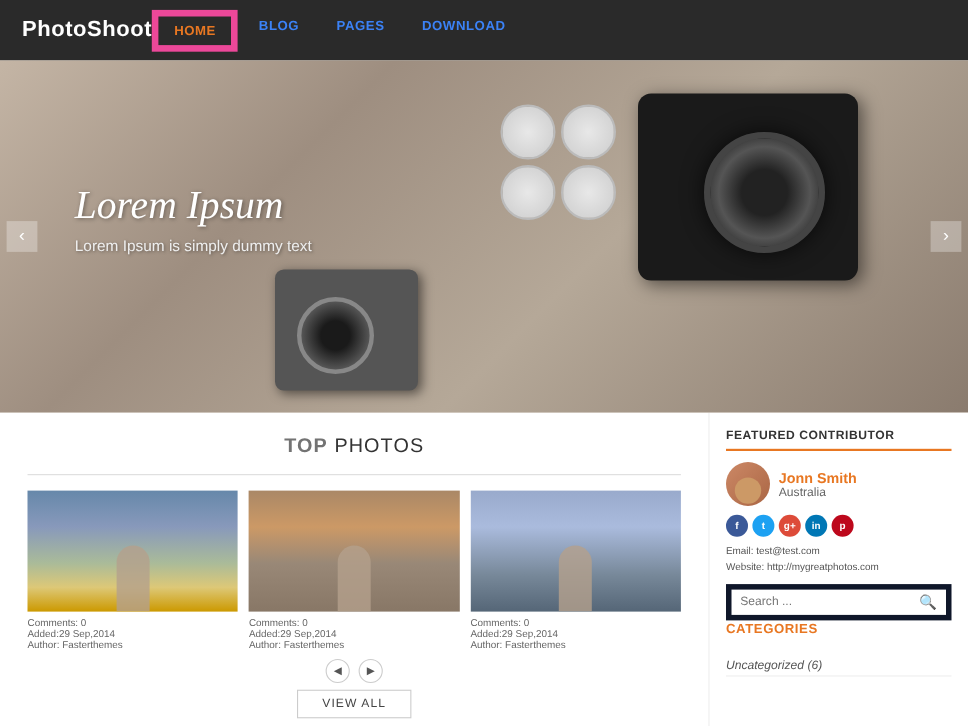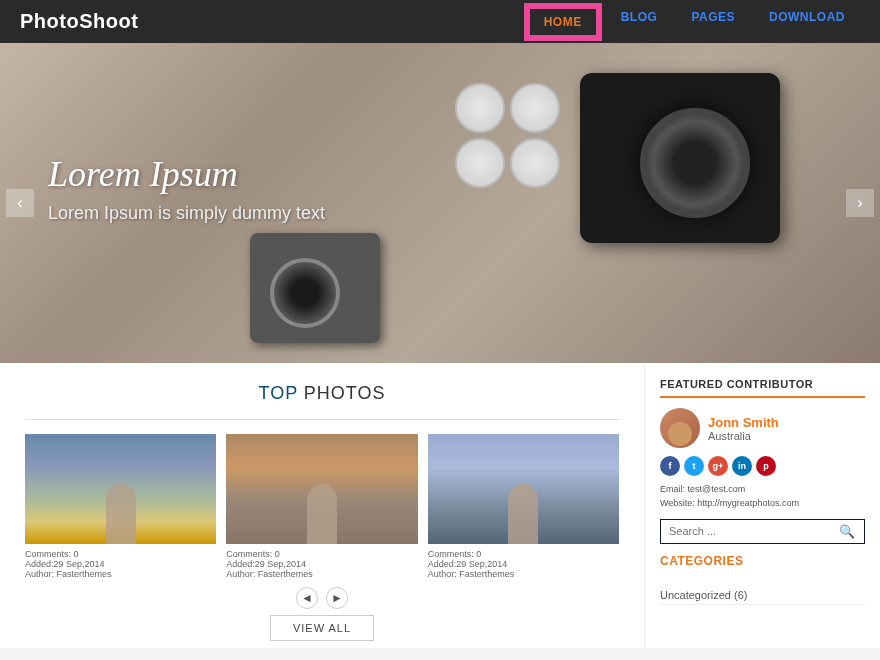--- a/index.html
+++ b/index.html
@@ -3,23 +3,23 @@
   <meta charset="utf-8">
   <style>
     * { margin: 0; padding: 0; box-sizing: border-box; }
     body { font-family: Arial, sans-serif; background: #f5f5f5; width: 880px; height: 660px; overflow: hidden; }
 
     
     .header {
       background: #2a2a2a;
       display: flex;
       align-items: center;
-      justify-content: space-between;
+      justify-content: flex-start;
       padding: 0 20px;
-      height: 43px;
+      height: 55px;
     }
     .logo {
       color: #fff;
       font-size: 20px;
       font-weight: bold;
       letter-spacing: 0.5px;
     }
     .nav {
       display: flex;
       gap: 4px;
@@ -104,33 +104,33 @@
       left: 270px;
       bottom: 35px;
       width: 70px;
       height: 70px;
       border-radius: 50%;
       background: radial-gradient(circle, #1a1a1a 30%, #555 70%);
       border: 4px solid #888;
     }
     .hero-text {
       position: absolute;
-      left: 48px;
+      left: 68px;
       top: 110px;
     }
     .hero-title {
       font-size: 36px;
       color: #fff;
       font-weight: normal;
       text-shadow: 1px 1px 4px rgba(0,0,0,0.4);
       font-style: italic;
       font-family: Georgia, serif;
     }
     .hero-subtitle {
-      font-size: 18px;
+      font-size: 14px;
       color: #eee;
       margin-top: 8px;
       text-shadow: 1px 1px 3px rgba(0,0,0,0.4);
     }
     .slider-arrow {
       position: absolute;
       top: 50%;
       transform: translateY(-50%);
       width: 28px;
       height: 28px;
@@ -166,22 +166,22 @@
 
     
     .section-title {
       text-align: center;
       margin-bottom: 15px;
       font-size: 18px;
       font-weight: normal;
       letter-spacing: 1px;
     }
     .section-title .top {
-      color: #0c4a6e;
-      font-weight: normal;
+      color: #737373;
+      font-weight: bold;
     }
     .section-title .photos {
       color: #333;
     }
     .section-divider {
       border: none;
       border-top: 1px solid #ddd;
       margin-bottom: 14px;
     }
     .photo-grid {
@@ -331,23 +331,22 @@
     .si-pi { background: #bd081c; }
     .contributor-info {
       font-size: 9px;
       color: #555;
       margin-bottom: 8px;
       line-height: 1.6;
     }
     .search-box {
       display: flex;
       align-items: center;
-      border: 1px solid #0f172a;
+      border: 5px solid #0f172a;
       padding: 4px 8px;
-      margin-bottom: 10px;
     }
     .search-input {
       border: none;
       outline: none;
       font-size: 11px;
       flex: 1;
       color: #999;
     }
     .search-icon-svg {
       color: #999;
@@ -359,20 +358,21 @@
       color: #e87722;
       text-transform: uppercase;
       letter-spacing: 0.5px;
       margin-bottom: 18px;
     }
     .category-item {
       font-size: 11px;
       color: #555;
       padding: 3px 0;
       border-bottom: 1px solid #eee;
+      font-style: italic;
     }
   </style>
 </head>
 <body>
 
 <header class="header">
   <div class="logo">PhotoShoot</div>
   <nav class="nav">
     <div class="nav-item active">HOME</div>
     <div class="nav-item">BLOG</div>

